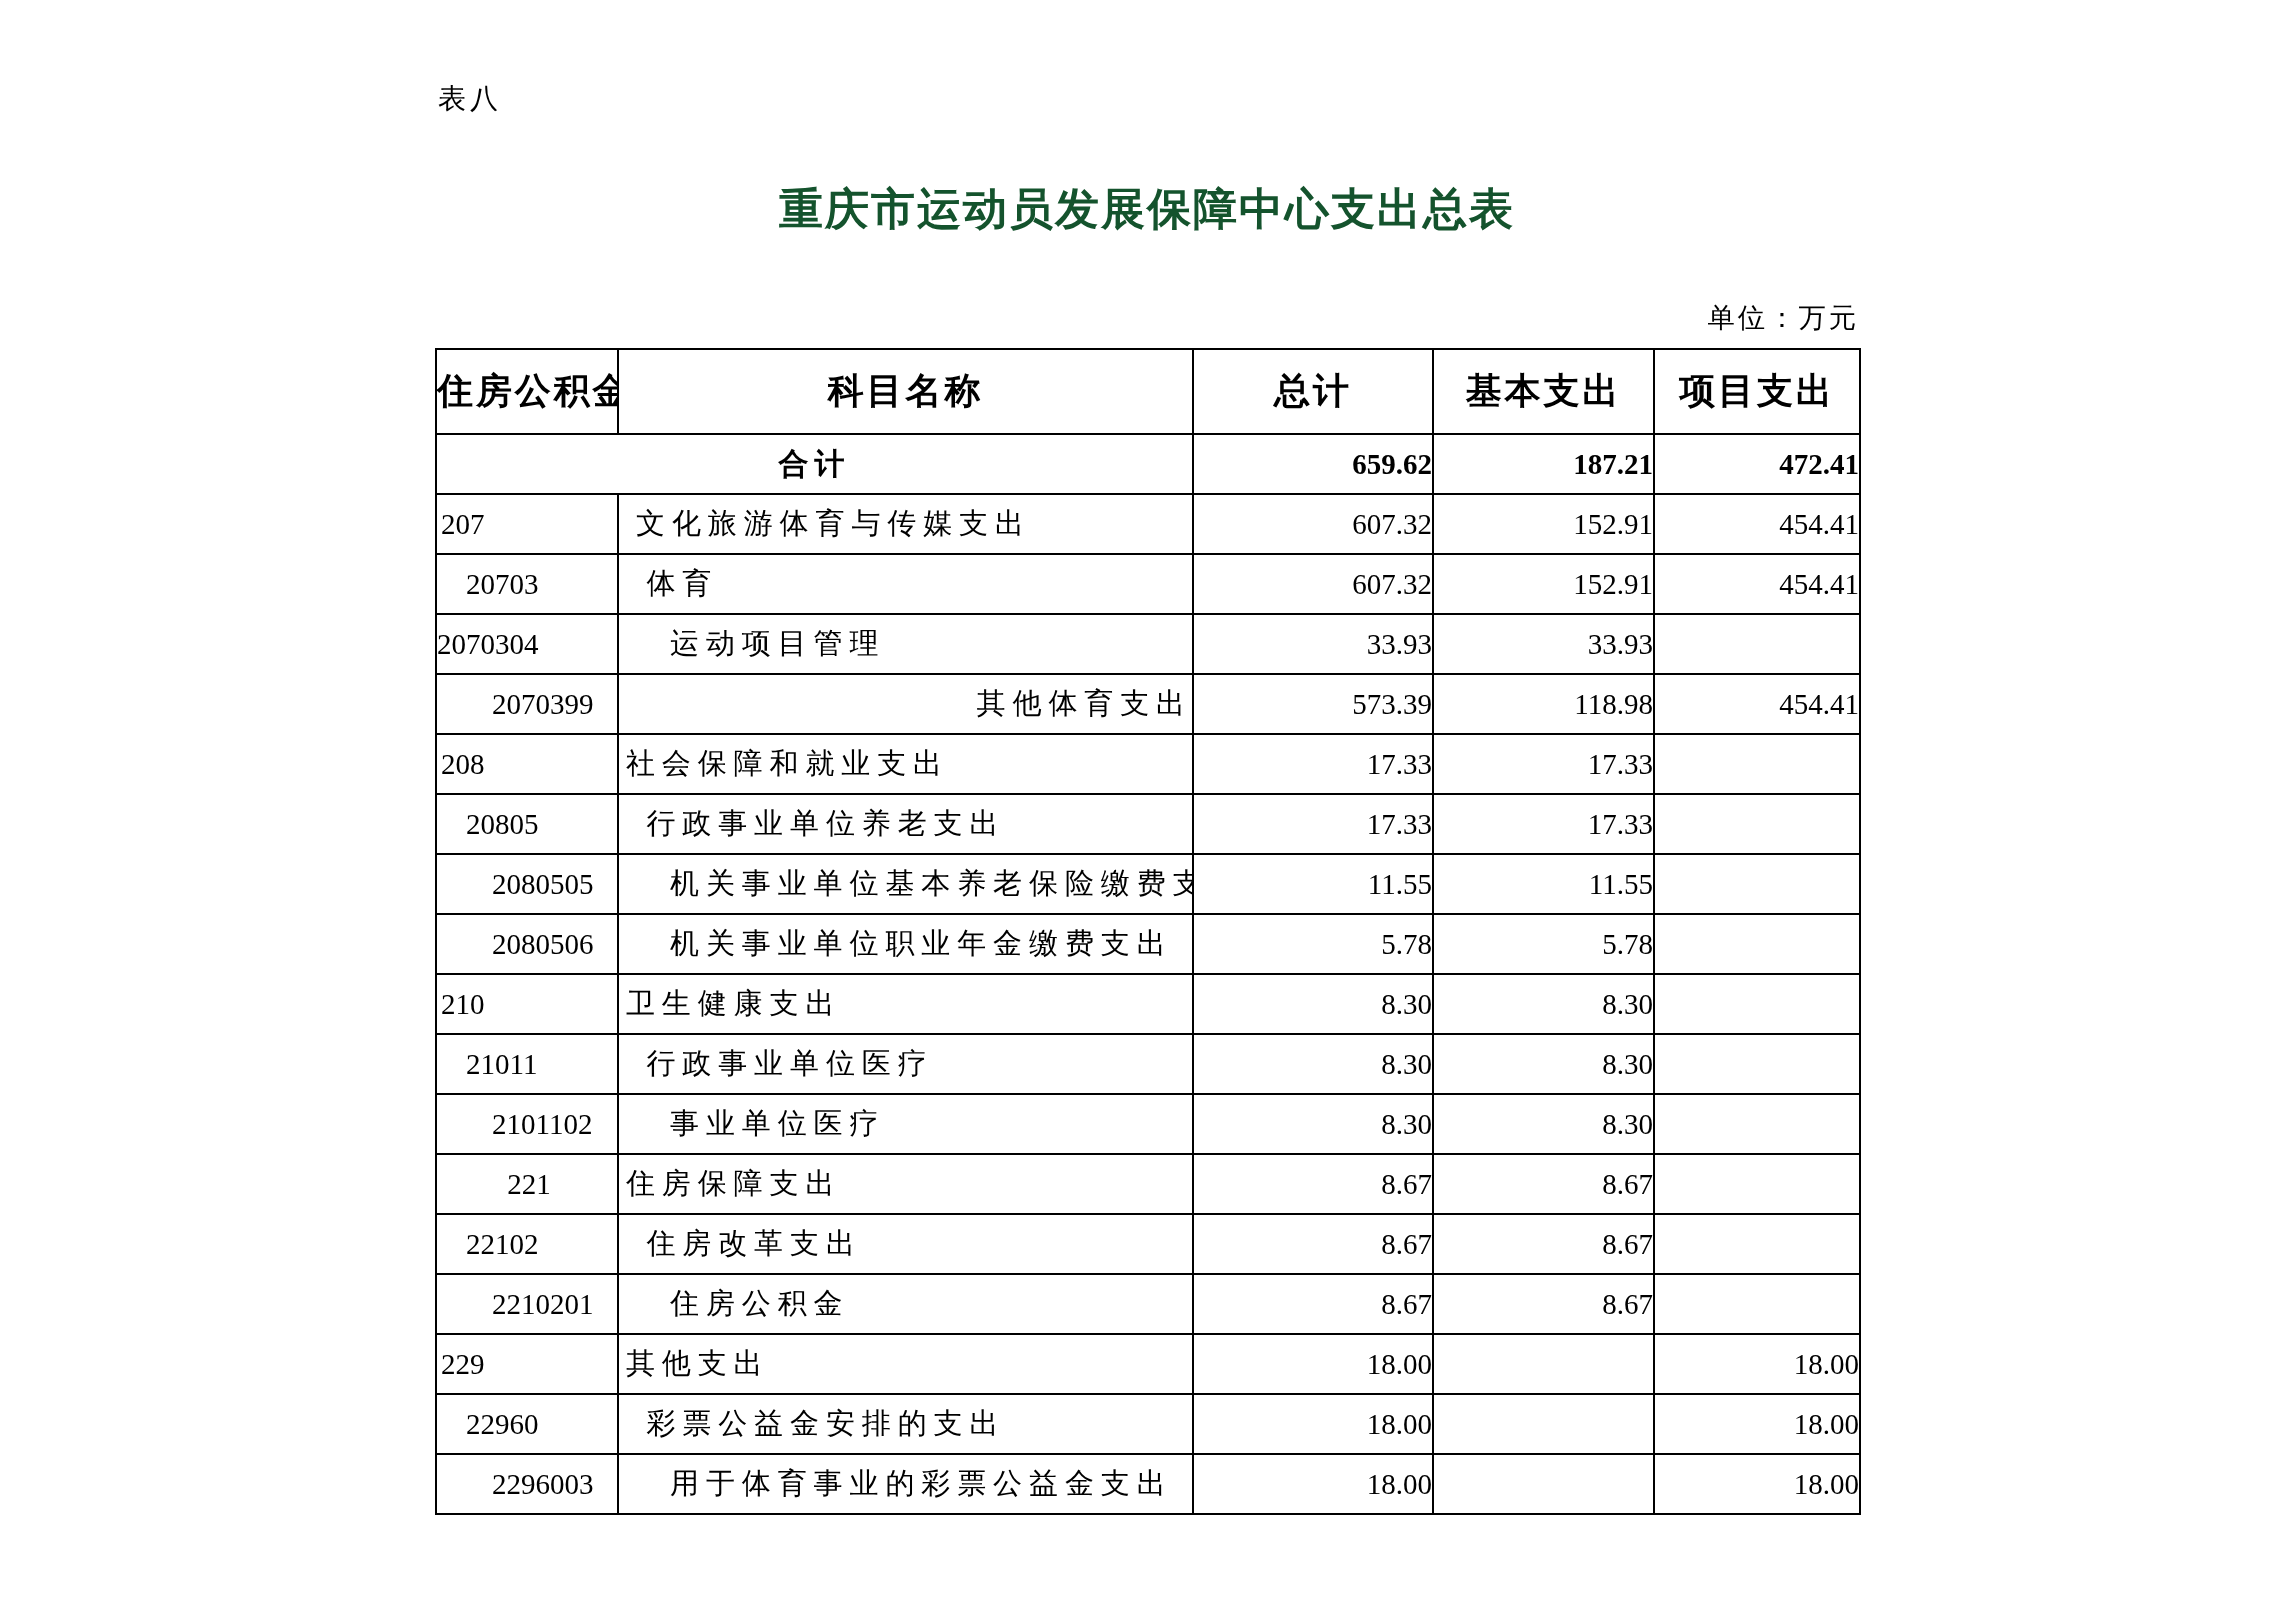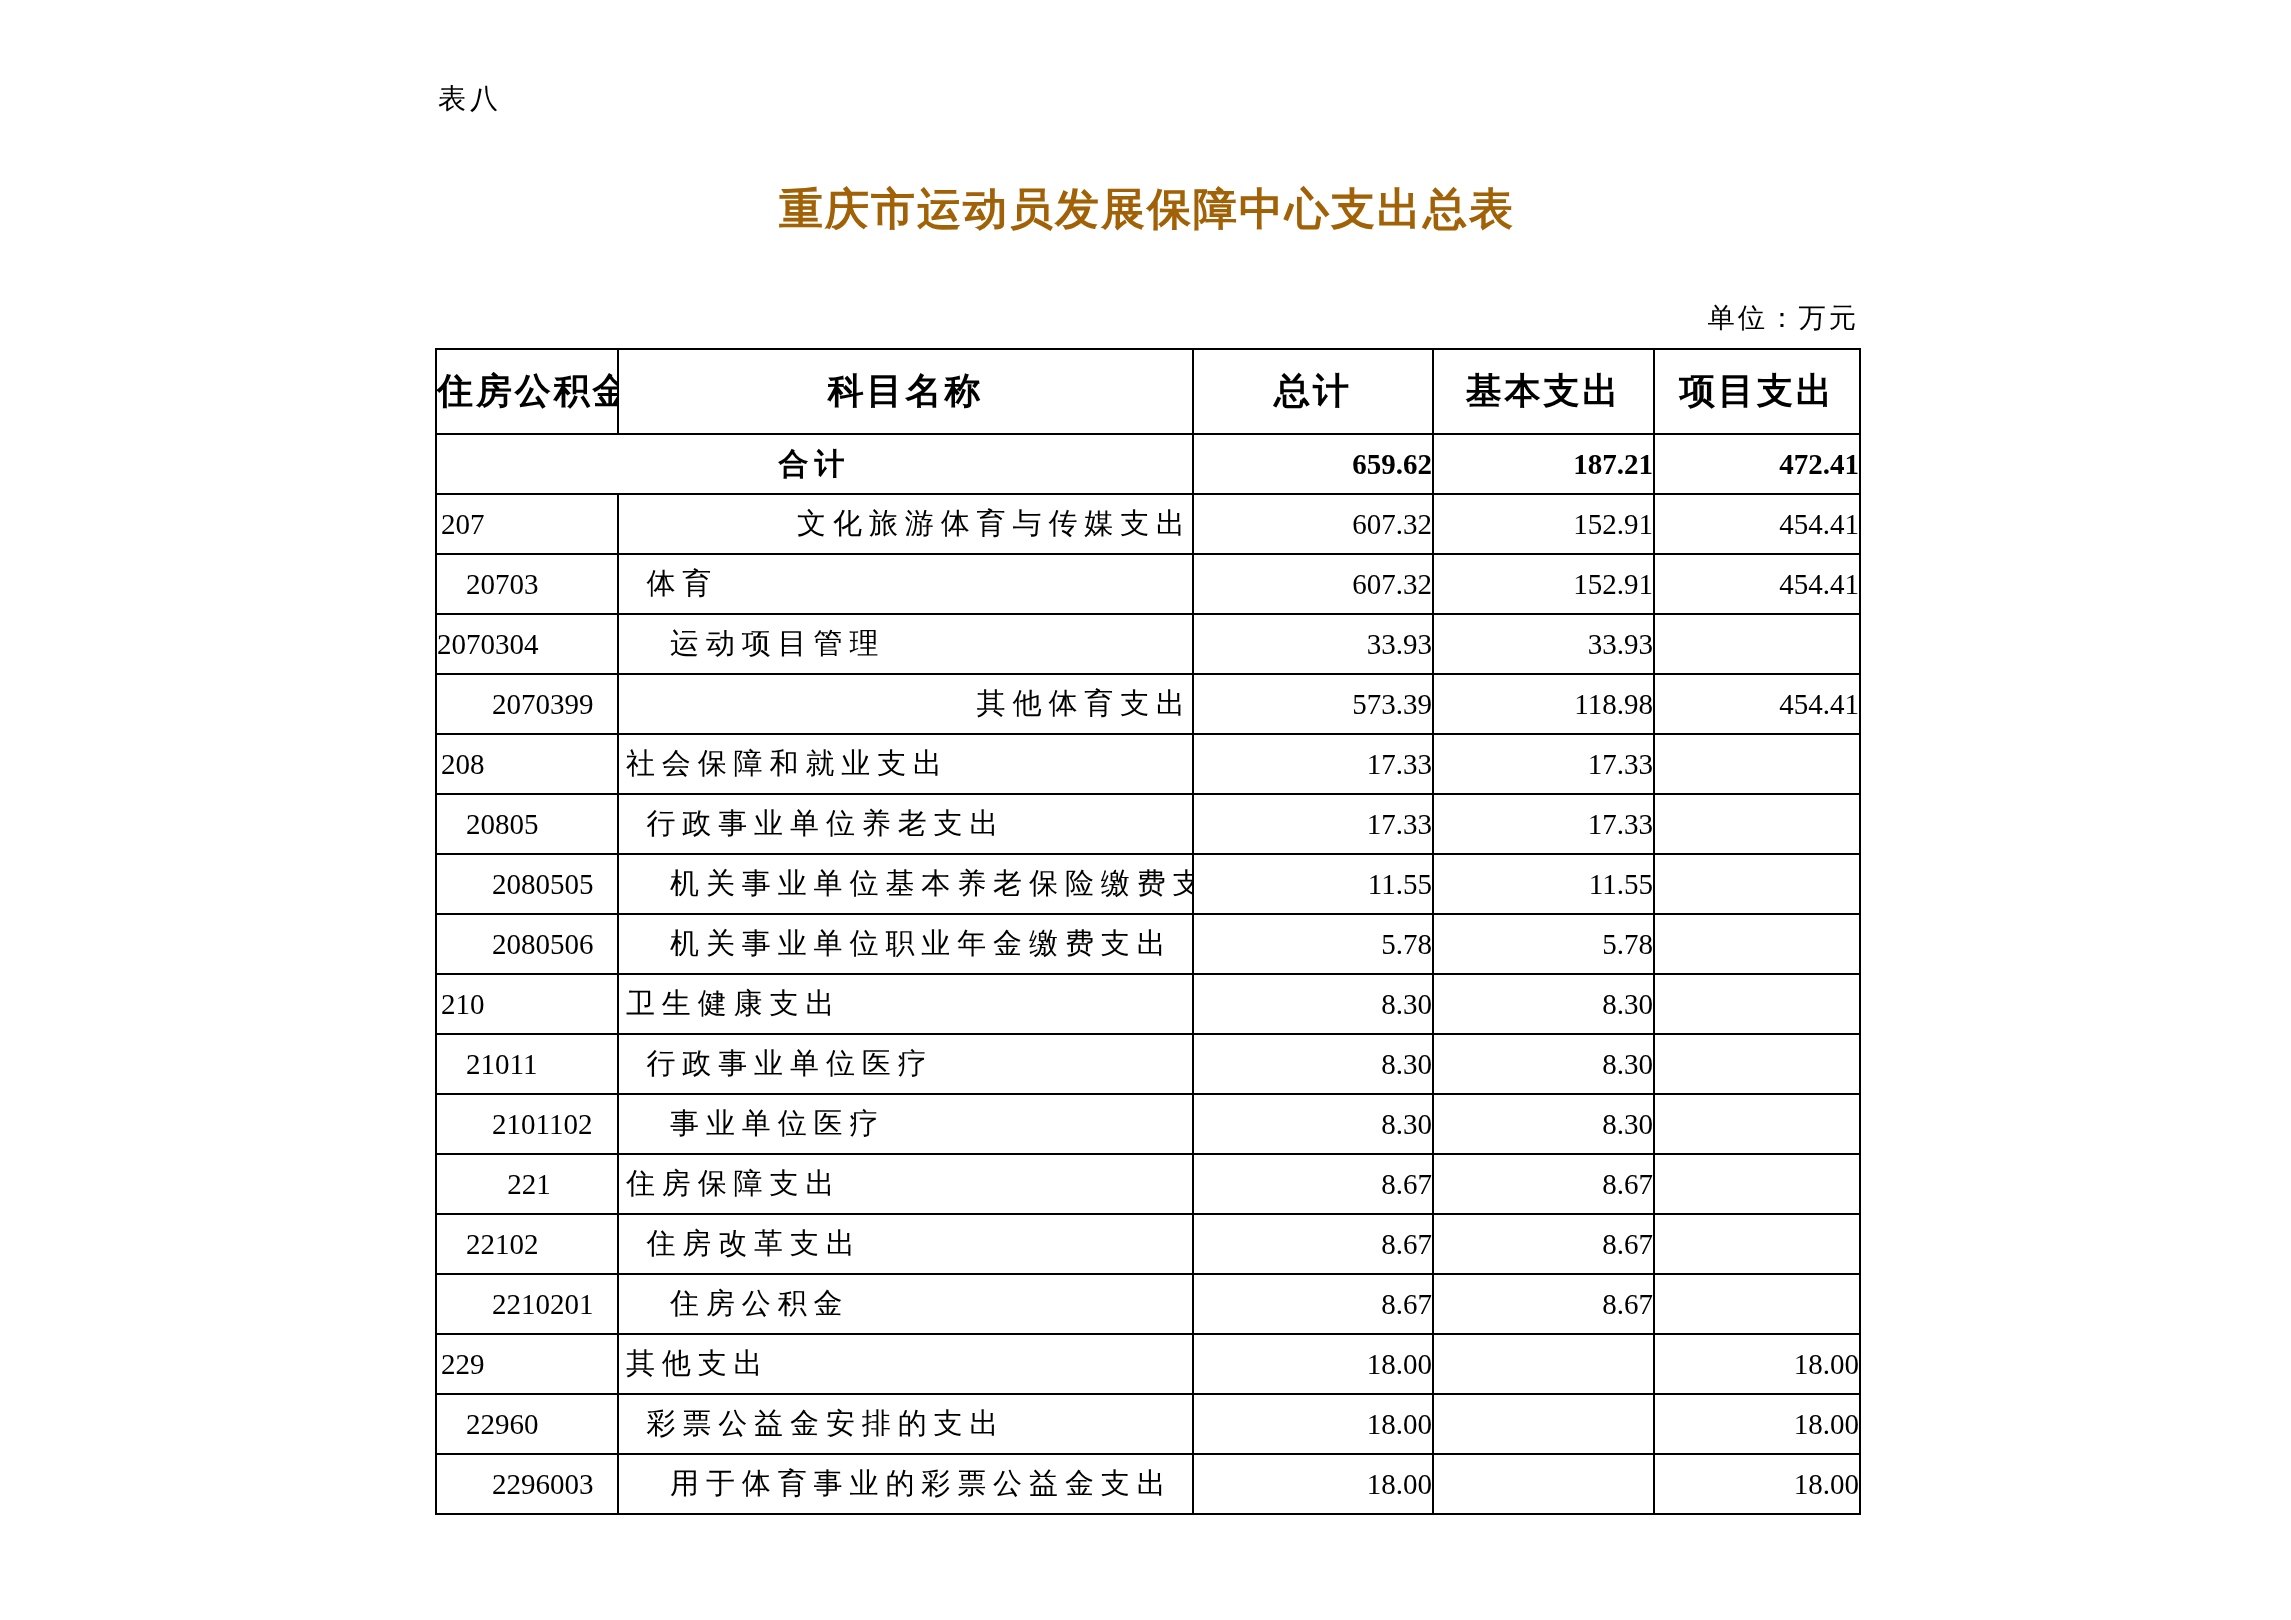--- a/index.html
+++ b/index.html
@@ -26,21 +26,21 @@
   }
   .doc-title {
     position: absolute;
     left: 435px;
     top: 180px;
     width: 1424px;
     text-align: center;
     font-size: 44px;
     font-weight: bold;
     letter-spacing: 2px;
-    color: #a16207;
+    color: #14532d;
   }
   .unit-label {
     position: absolute;
     left: 435px;
     top: 300px;
     width: 1424px;
     text-align: right;
     font-size: 27.4px;
     letter-spacing: 2.9px;
     color: #000000;
@@ -124,21 +124,21 @@
     </thead>
     <tbody>
       <tr class="total-row">
         <td class="merged-label" colspan="2">合计</td>
         <td class="num-cell">659.62</td>
         <td class="num-cell">187.21</td>
         <td class="num-cell">472.41</td>
       </tr>
     <tr>
       <td class="code-cell" style="padding-left: 3.9px;">207</td>
-      <td class="name-cell" style="padding-left: 5px; text-align: right;">文化旅游体育与传媒支出</td>
+      <td class="name-cell" style="padding-left: 17px;">文化旅游体育与传媒支出</td>
       <td class="num-cell">607.32</td>
       <td class="num-cell">152.91</td>
       <td class="num-cell">454.41</td>
     </tr>
         <tr>
       <td class="code-cell" style="padding-left: 29px;">20703</td>
       <td class="name-cell" style="padding-left: 27.4px;">体育</td>
       <td class="num-cell">607.32</td>
       <td class="num-cell">152.91</td>
       <td class="num-cell">454.41</td>

